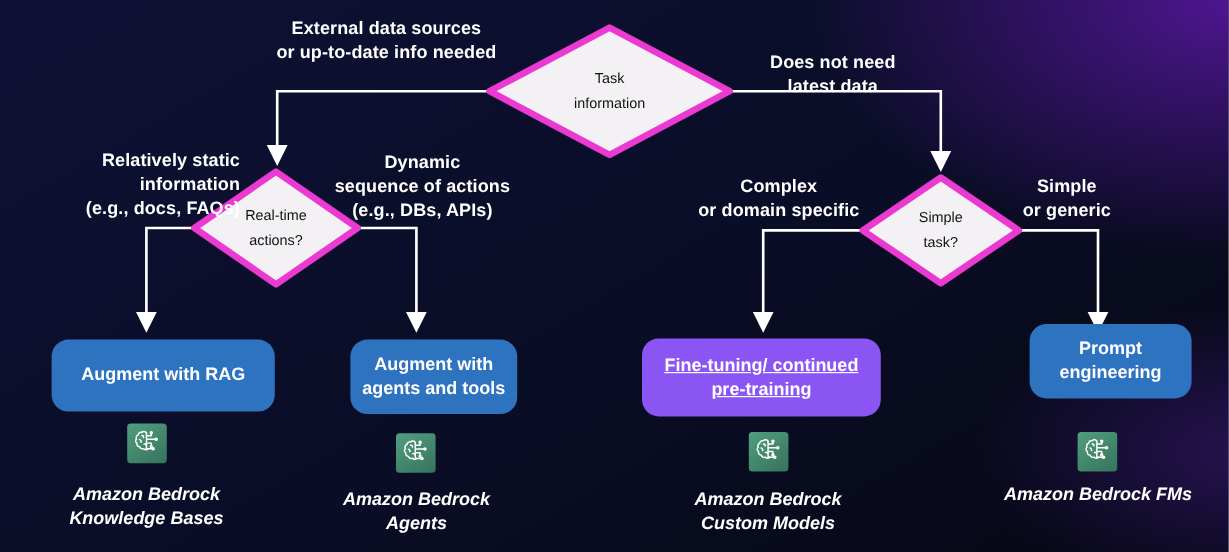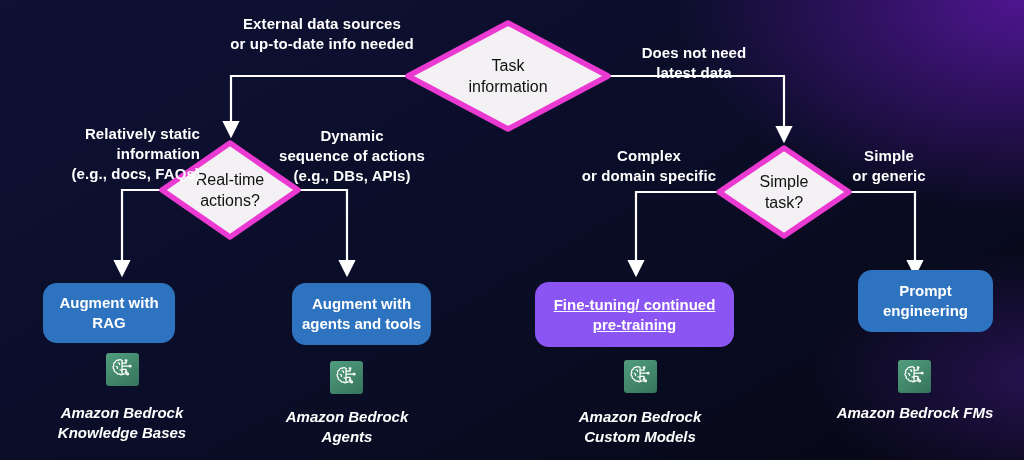--- a/index.html
+++ b/index.html
@@ -13,21 +13,21 @@
       radial-gradient(55% 75% at 100% 0%, rgba(82,22,150,.95) 0%, rgba(82,22,150,0) 62%),
       radial-gradient(38% 45% at 102% 82%, rgba(64,28,128,.55) 0%, rgba(64,28,128,0) 60%),
       linear-gradient(150deg,#0e1134 0%,#0a0d26 55%,#060714 100%);
   }
   .layer{position:absolute;left:0;top:0;}
   .lbl{
     position:absolute;color:#fff;font-weight:700;font-size:15px;line-height:20px;
     text-align:center;white-space:pre-line;letter-spacing:.1px;
   }
   .dlabel{
-    position:absolute;color:#111;font-weight:500;font-size:16px;line-height:21px;
+    position:absolute;color:#111;font-weight:500;font-size:12px;line-height:21px;
     text-align:center;white-space:pre-line;
   }
   .outcome-box{
     position:absolute;border-radius:14px;display:flex;align-items:center;justify-content:center;
     color:#fff;font-weight:700;font-size:15px;line-height:20px;text-align:center;white-space:pre-line;
     padding:4px 8px;box-sizing:border-box;
   }
   .box-blue{background:#2e73bf;}
   .box-purple{background:#8a55f2;text-decoration:underline;}
   .icon-tile{
@@ -82,21 +82,21 @@
 information
 (e.g., docs, FAQs)</div>
   <div class="lbl" style="left:252px;top:126px;width:200px;">Dynamic
 sequence of actions
 (e.g., DBs, APIs)</div>
   <div class="lbl" style="left:549px;top:146px;width:200px;">Complex
 or domain specific</div>
   <div class="lbl" style="left:809px;top:146px;width:160px;">Simple
 or generic</div>
 
-  <div class="outcome-box box-blue" style="left:43px;top:283px;width:132px;height:60px;">Augment with RAG</div>
+  <div class="outcome-box box-blue" style="left:43px;top:283px;width:186px;height:60px;">Augment with RAG</div>
   <div class="outcome-box box-blue" style="left:292px;top:283px;width:139px;height:62px;">Augment with
 agents and tools</div>
   <div class="outcome-box box-purple" style="left:535px;top:282px;width:199px;height:65px;">Fine-tuning/ continued
 pre-training</div>
   <div class="outcome-box box-blue" style="left:858px;top:270px;width:135px;height:62px;">Prompt
 engineering</div>
 
   <div class="icon-tile" style="left:106px;top:353px;">
     <svg viewBox="0 0 24 24" stroke="#fff" stroke-width="1.1" fill="none" stroke-linecap="round" stroke-linejoin="round">
       <path d="M11.6 4.2 C10.9 2.9 8.9 2.8 8.1 3.9 C6.8 3.4 5.5 4.4 5.5 5.7 C4.2 6 3.6 7.5 4.3 8.6 C3.2 9.5 3.4 11.2 4.6 11.9 C4.2 13.2 5.2 14.5 6.6 14.5 C6.9 15.8 8.4 16.5 9.6 15.9 C10.3 17 11.9 17 12.6 16"></path>

